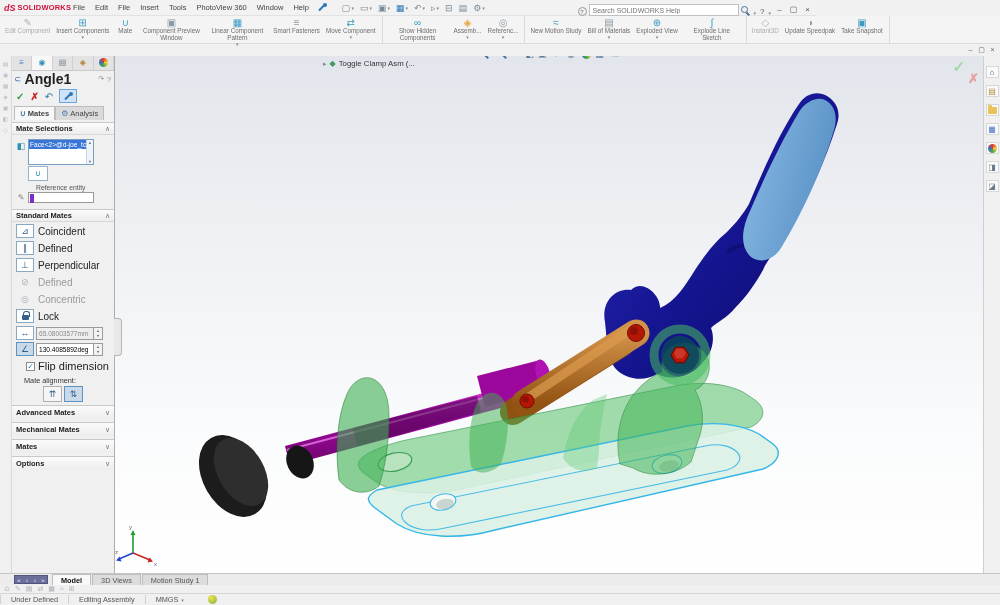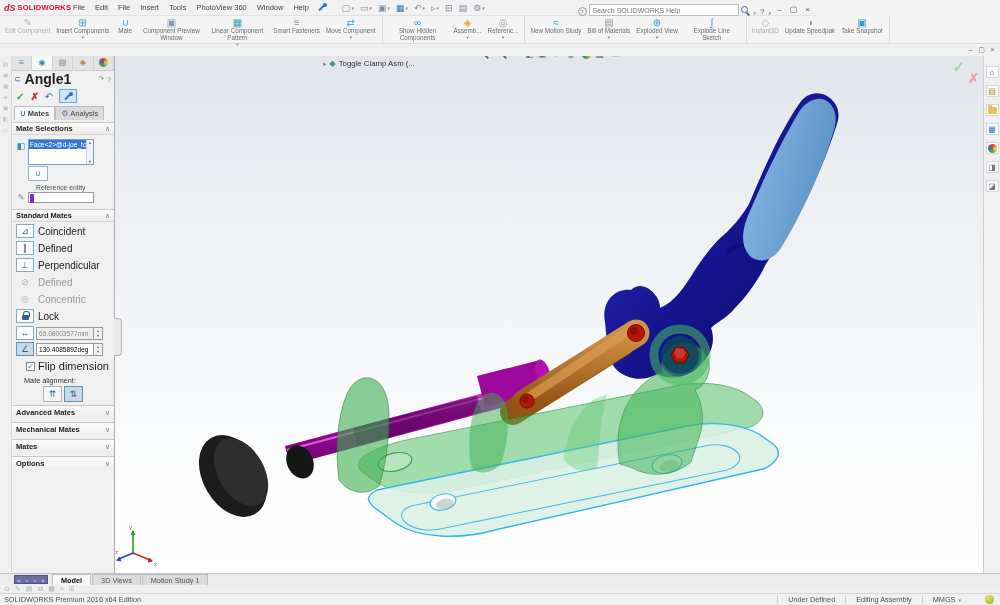--- a/index.html
+++ b/index.html
@@ -721,21 +721,20 @@
   <span data-name="filter-toolbar-icon-1">⊙</span>
       <span data-name="filter-toolbar-icon-2">✎</span>
       <span data-name="filter-toolbar-icon-3">▤</span>
       <span data-name="filter-toolbar-icon-4">⇄</span>
       <span data-name="filter-toolbar-icon-5">▦</span>
       <span data-name="filter-toolbar-icon-6">≈</span>
       <span data-name="filter-toolbar-icon-7">⊞</span>
     </div>
 
   <div class="statusbar" data-name="status-bar">
-    <span class="sb-left" data-name="edition-label">SOLIDWORKS Premium 2016 x64 Edition</span>
     <div style="display:flex; align-items:center;" data-name="status-items">
 
         <span class="sb-item" data-name="status-item"><span>Under Defined</span></span>
 
         <span class="sb-item" data-name="status-item"><span>Editing Assembly</span></span>
 
         <span class="sb-item" data-name="status-item"><span>MMGS</span><span class="sb-arrow">▾</span></span>
       </div>
     <span class="sb-ball" data-name="status-tag-icon"></span>
   </div>

